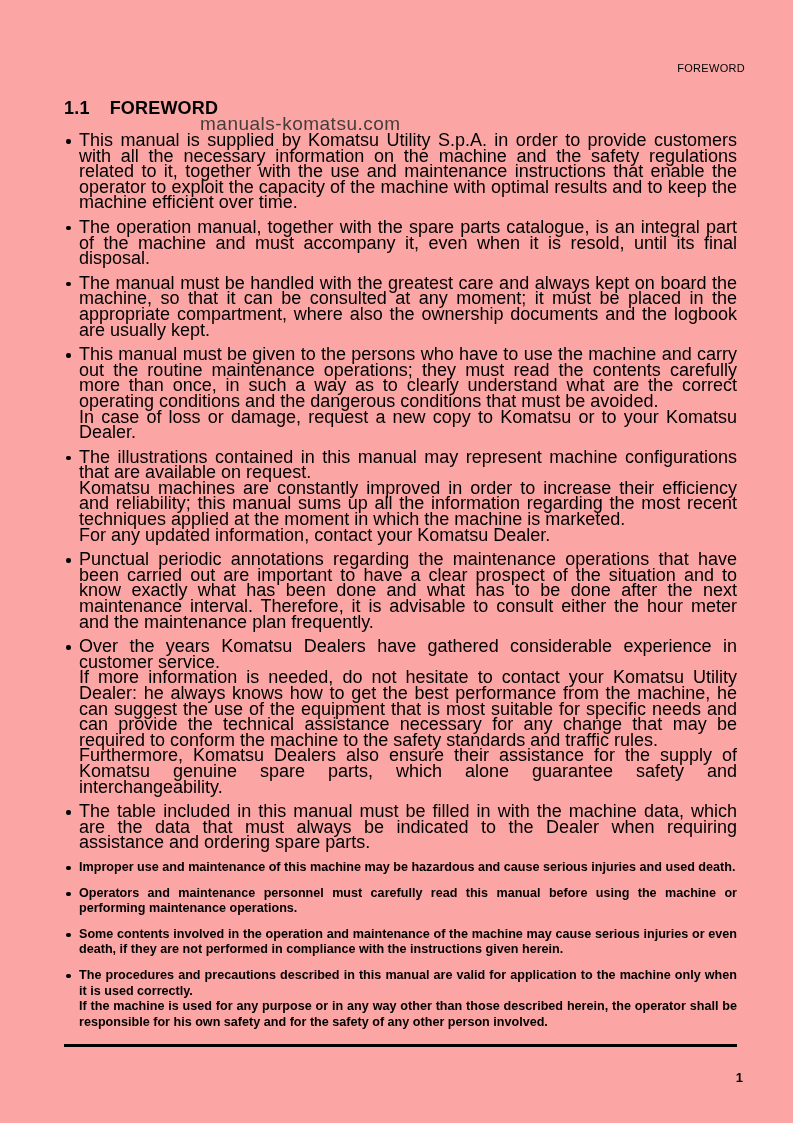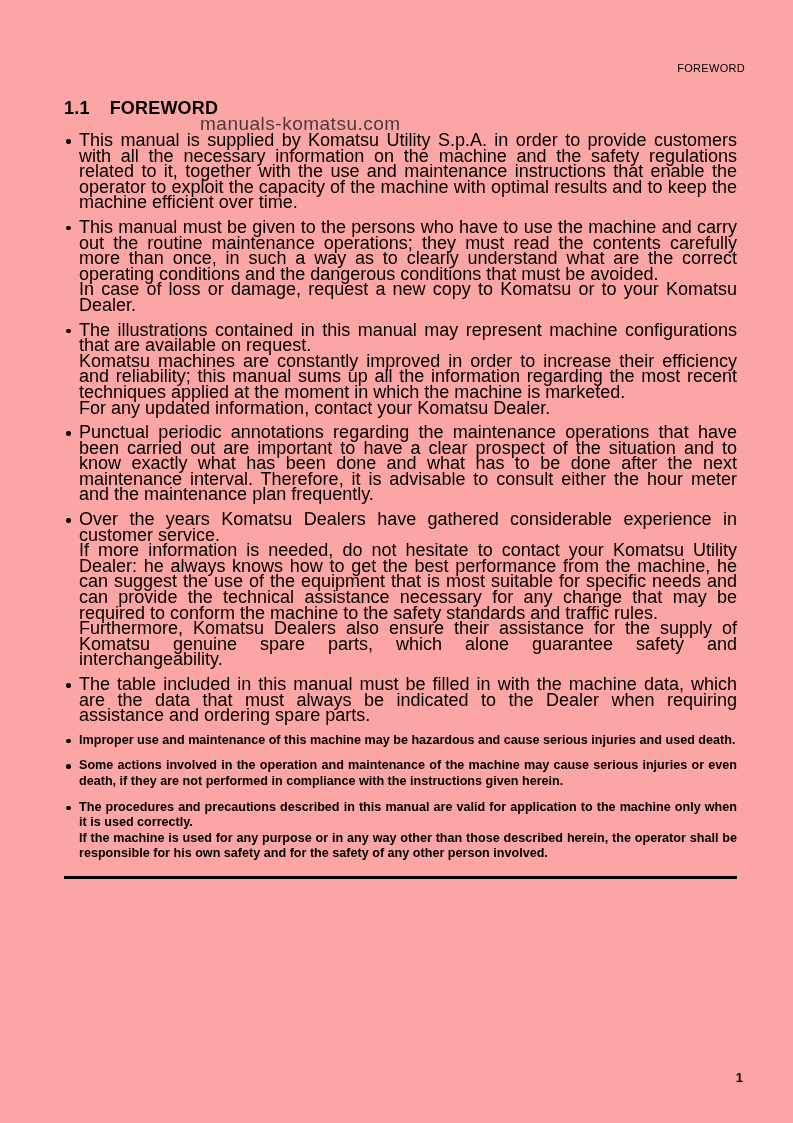--- a/index.html
+++ b/index.html
@@ -119,36 +119,39 @@
 
   <div class="content">
 
     <div class="section-heading">
       <span class="num">1.1</span>
       <span class="ttl">FOREWORD</span>
     </div>
 
     <ul class="bullets">
       <li>This manual is supplied by Komatsu Utility S.p.A. in order to provide customers with all the necessary information on the machine and the safety regulations related to it, together with the use and maintenance instructions that enable the operator to exploit the capacity of the machine with optimal results and to keep the machine efficient over time.</li>
+      <li>The operation manual, together with the spare parts catalogue, is an integral part of the machine and must accompany it, even when it is resold, until its final disposal.</li>
+      <li>The manual must be handled with the greatest care and always kept on board the machine, so that it can be consulted at any moment; it must be placed in the appropriate compartment, where also the ownership documents and the logbook are usually kept.</li>
       <li>This manual must be given to the persons who have to use the machine and carry out the routine maintenance operations; they must read the contents carefully more than once, in such a way as to clearly understand what are the correct operating conditions and the dangerous conditions that must be avoided.
 In case of loss or damage, request a new copy to Komatsu or to your Komatsu Dealer.</li>
       <li>The illustrations contained in this manual may represent machine configurations that are available on request.
 Komatsu machines are constantly improved in order to increase their efficiency and reliability; this manual sums up all the information regarding the most recent techniques applied at the moment in which the machine is marketed.
 For any updated information, contact your Komatsu Dealer.</li>
       <li>Punctual periodic annotations regarding the maintenance operations that have been carried out are important to have a clear prospect of the situation and to know exactly what has been done and what has to be done after the next maintenance interval. Therefore, it is advisable to consult either the hour meter and the maintenance plan frequently.</li>
       <li>Over the years Komatsu Dealers have gathered considerable experience in customer service.
 If more information is needed, do not hesitate to contact your Komatsu Utility Dealer: he always knows how to get the best performance from the machine, he can suggest the use of the equipment that is most suitable for specific needs and can provide the technical assistance necessary for any change that may be required to conform the machine to the safety standards and traffic rules.
 Furthermore, Komatsu Dealers also ensure their assistance for the supply of Komatsu genuine spare parts, which alone guarantee safety and interchangeability.</li>
       <li>The table included in this manual must be filled in with the machine data, which are the data that must always be indicated to the Dealer when requiring assistance and ordering spare parts.</li>
     </ul>
 
 
     <ul class="bullets bold">
       <li>Improper use and maintenance of this machine may be hazardous and cause serious injuries and used death.</li>
-      <li>Some actions involved in the operation and maintenance of the machine may cause serious injuries or even death, if they are not performed in compliance with the instructions given herein.</li>
+      <li>Operators and maintenance personnel must carefully read this manual before using the machine or performing maintenance operations.</li>
+      <li>Some contents involved in the operation and maintenance of the machine may cause serious injuries or even death, if they are not performed in compliance with the instructions given herein.</li>
       <li>The procedures and precautions described in this manual are valid for application to the machine only when it is used correctly.
 If the machine is used for any purpose or in any way other than those described herein, the operator shall be responsible for his own safety and for the safety of any other person involved.</li>
     </ul>
 
     <hr class="bottom-rule">
 
   </div>
 
   <div class="page-number">1</div>
 

